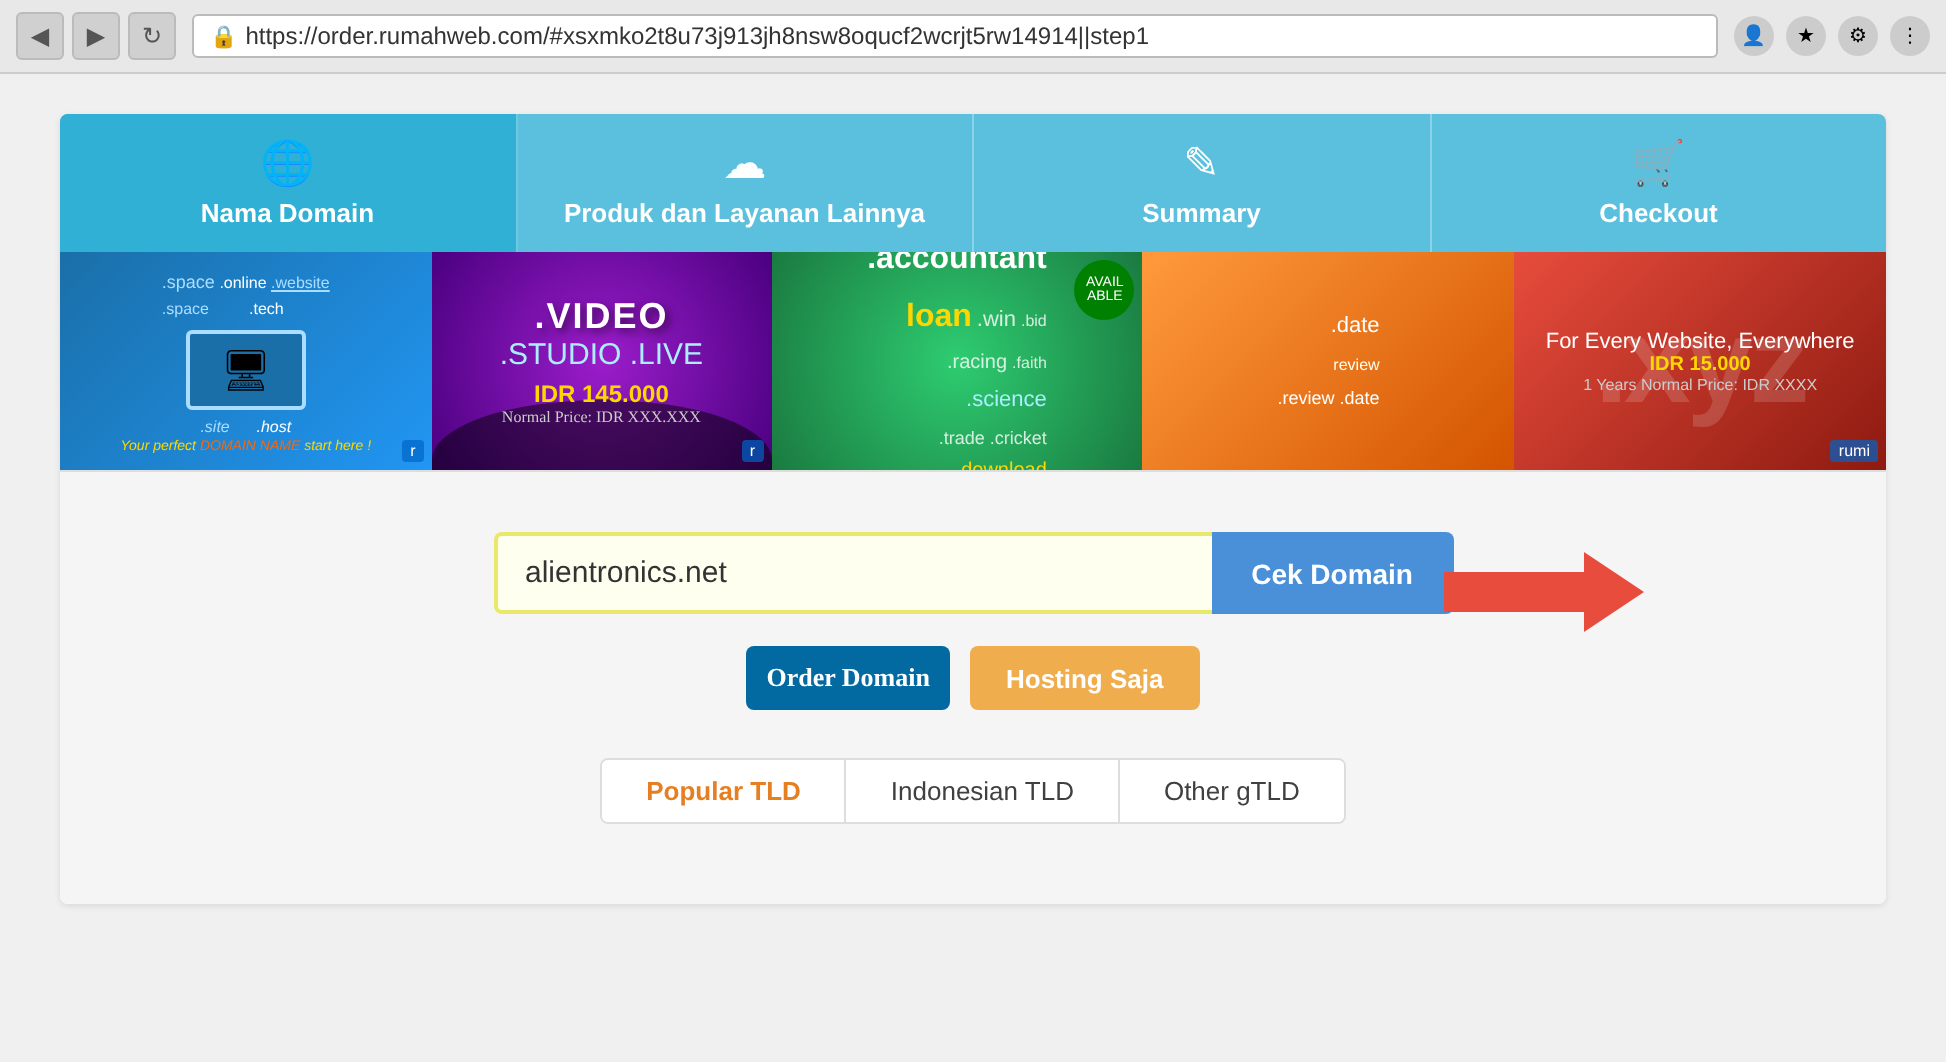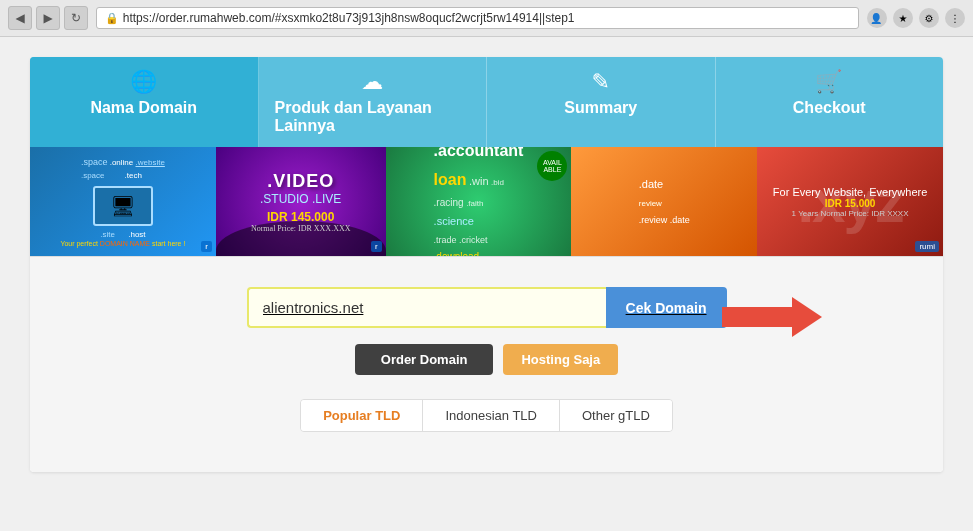--- a/index.html
+++ b/index.html
@@ -61,21 +61,21 @@
       flex-direction: column;
       align-items: center;
       padding: 12px 16px;
       color: white;
       cursor: pointer;
       border-right: 1px solid rgba(255,255,255,0.3);
     }
     .step-item:last-child { border-right: none; }
     .step-item.active { background: #31b0d5; }
     .step-icon { font-size: 22px; margin-bottom: 4px; }
-    .step-label { font-size: 16px; font-weight: bold; }
+    .step-label { font-size: 13px; font-weight: bold; }
 
     
     .banners {
       display: flex;
       height: 110px;
       overflow: hidden;
       border-bottom: 1px solid #ddd;
     }
     .banner {
       flex: 1;
@@ -153,28 +153,29 @@
       top: 10px;
     }
 
     
     .action-buttons {
       display: flex;
       gap: 10px;
       margin-bottom: 24px;
     }
     .btn-order {
-      padding: 8px 26px;
-      background: #404040;
+      padding: 8px 10px;
+      background: #0369a1;
       color: white;
       border: none;
       border-radius: 4px;
       font-size: 13px;
       font-weight: bold;
       cursor: pointer;
+      font-family: Liberation Serif, serif;
     }
     .btn-transfer {
       padding: 8px 18px;
       background: #5cb85c;
       color: white;
       border: none;
       border-radius: 4px;
       font-size: 13px;
       font-weight: bold;
       cursor: pointer;
@@ -207,21 +208,21 @@
       color: #404040;
     }
     .tld-tab:last-child { border-right: none; }
     .tld-tab.active {
       color: #e67e22;
       font-weight: bold;
     }
 
     
     .video-text { font-size: 18px; font-weight: bold; letter-spacing: 1px; color: #fff; text-shadow: 2px 2px 4px rgba(0,0,0,0.5); }
-    .studio-text { font-size: 12px; color: #aef; }
+    .studio-text { font-size: 15px; color: #aef; }
     .price-text { font-size: 12px; color: #ffd700; font-weight: bold; margin-top: 4px; }
 
     .rumahweb-badge {
       position: absolute;
       bottom: 4px;
       right: 4px;
       background: rgba(0,100,200,0.7);
       color: white;
       font-size: 8px;
       padding: 1px 4px;
@@ -239,21 +240,21 @@
       width: 60px; height: 40px;
       background: #1a6fa8;
       border: 2px solid #adf;
       border-radius: 3px;
       margin: 4px auto;
       display: flex; align-items: center; justify-content: center;
       font-size: 20px;
     }
 
     
-    .tld-cloud { font-size: 9px; color: rgba(255,255,255,0.8); line-height: 1.8; text-align: left; }
+    .tld-cloud { font-size: 9px; color: rgba(255,255,255,0.8); line-height: 1.8; text-align: right; }
     .tld-cloud .big { font-size: 16px; font-weight: bold; color: white; }
 
   </style>
 </head>
 <body>
 
 <div class="browser-chrome">
   <div class="nav-buttons">
     <div class="nav-btn">◀</div>
     <div class="nav-btn">▶</div>
@@ -295,21 +296,21 @@
 
     <div class="banners">
 
       <div class="banner banner-1">
         <div style="width:100%; display:flex; flex-direction:column; align-items:center;">
           <div class="domain-cloud">
             <span style="font-size:9px;color:#adf;">.space</span> <span style="color:white;">.online</span> <span style="color:#adf;text-decoration:underline;">.website</span><br>
             <span style="color:#adf;">.space</span> &nbsp;&nbsp;&nbsp;&nbsp;&nbsp;&nbsp;&nbsp;&nbsp;<span style="color:white;">.tech</span>
           </div>
           <div class="monitor-icon">🖥</div>
-          <div style="font-size:8px;color:#adf;text-align:center;">
+          <div style="font-size:8px;color:#adf;text-align:center;font-style:italic;">
             <span style="color:#adf;">.site</span> &nbsp;&nbsp;&nbsp;&nbsp;&nbsp;<span style="color:white;">.host</span><br>
             <span style="color:#ffd700;font-size:7px;">Your perfect <span style="color:#f60;">DOMAIN NAME</span> start here !</span>
           </div>
         </div>
         <span class="rumahweb-badge">r</span>
       </div>
 
       <div class="banner banner-2" style="position:relative;">
         <div style="text-align:center; z-index:2; position:relative;">
           <div class="video-text">.VIDEO</div>
@@ -349,21 +350,21 @@
           <div style="font-size:11px;color:#fff;">For Every Website, Everywhere</div>
           <div style="font-size:10px;color:#ffd700;font-weight:bold;">IDR 15.000</div>
           <div style="font-size:8px;color:#ccc;">1 Years Normal Price: IDR XXXX</div>
         </div>
         <span class="rumahweb-badge">rumi</span>
       </div>
     </div>
 
     <div class="content-area">
 
-      <div style="position:relative; width:480px;text-decoration:underline;">
+      <div style="position:relative; width:480px;">
         <div class="domain-search-row">
           <input type="text" class="domain-input" value="alientronics.net" style="">
           <button class="cek-domain-btn">Cek Domain</button>
         </div>
 
         <div class="red-arrow">
           <svg width="100" height="40" viewBox="0 0 100 40">
 
             <polygon points="0,10 70,10 70,0 100,20 70,40 70,30 0,30" fill="#e74c3c"></polygon>
           </svg>

